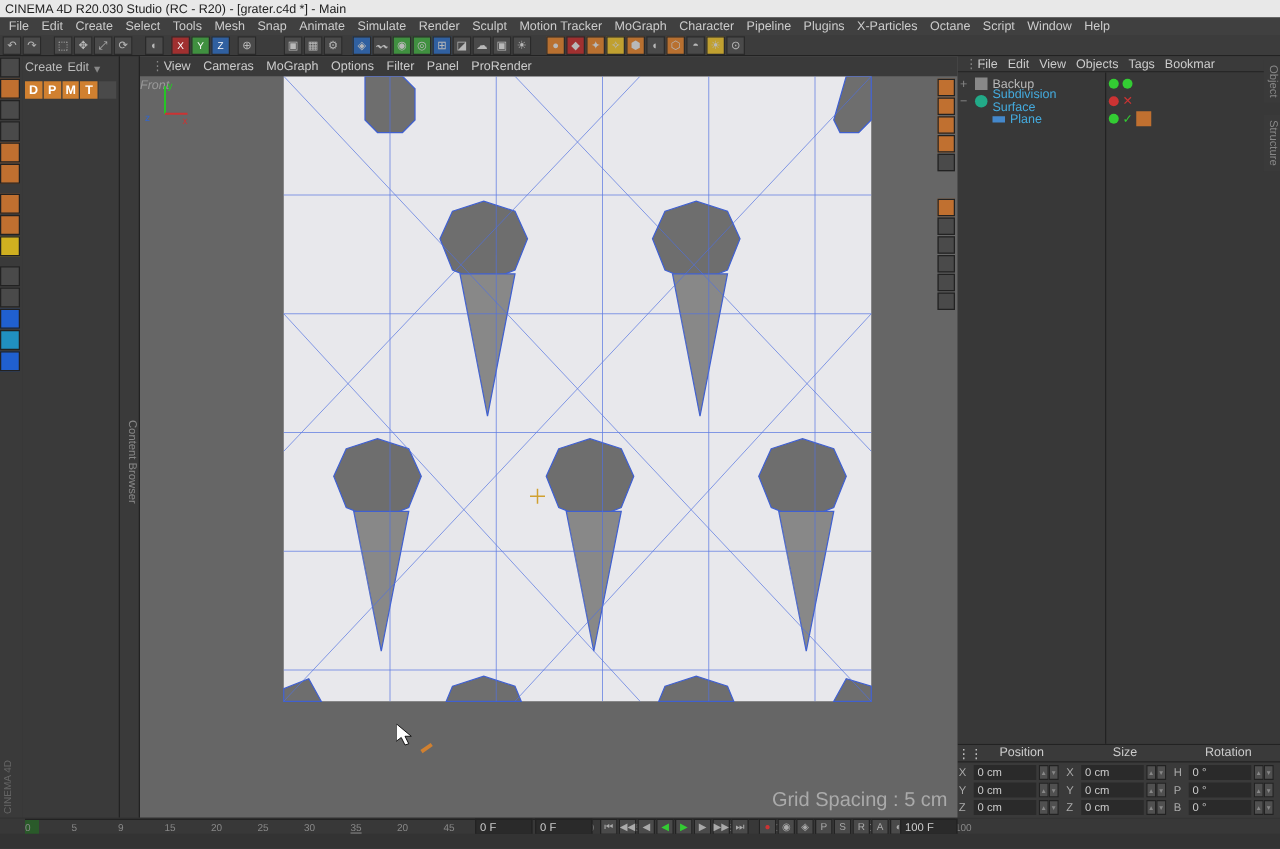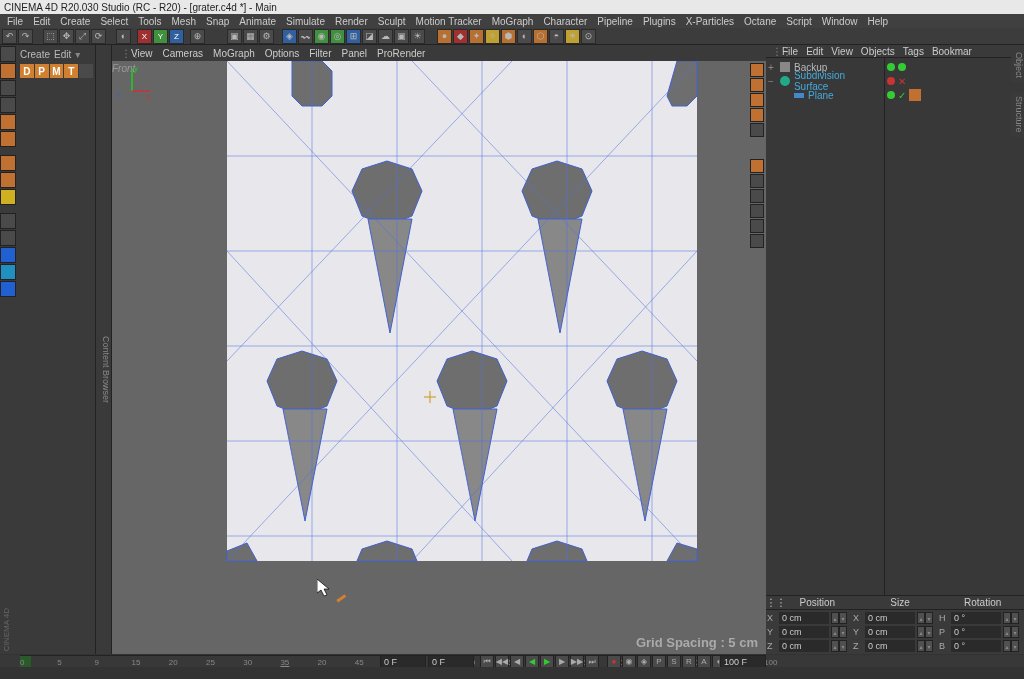--- a/index.html
+++ b/index.html
@@ -131,21 +131,21 @@
     position: absolute; top: 18px; right: 2px;
     display:flex; flex-direction:column; gap:1px;
   }
   .right-vp-tools div {
     width:14px; height:14px; background:#4a4a4a;
     border:1px solid #222;
   }
   .right-vp-tools div.or { background:#c07030; }
   .grid-spacing {
     position:absolute; bottom:4px; right:8px;
-    font-size:13px; color:#aaa;font-weight:bold;
+    font-size:16px; color:#aaa;
   }
   .axis-gizmo {
     position:absolute; left:10px; bottom:20px;
     width:40px; height:40px;
   }
 
   .right-panel {
     width: 258px;
     background: #3a3a3a;
     display:flex; flex-direction: column;

